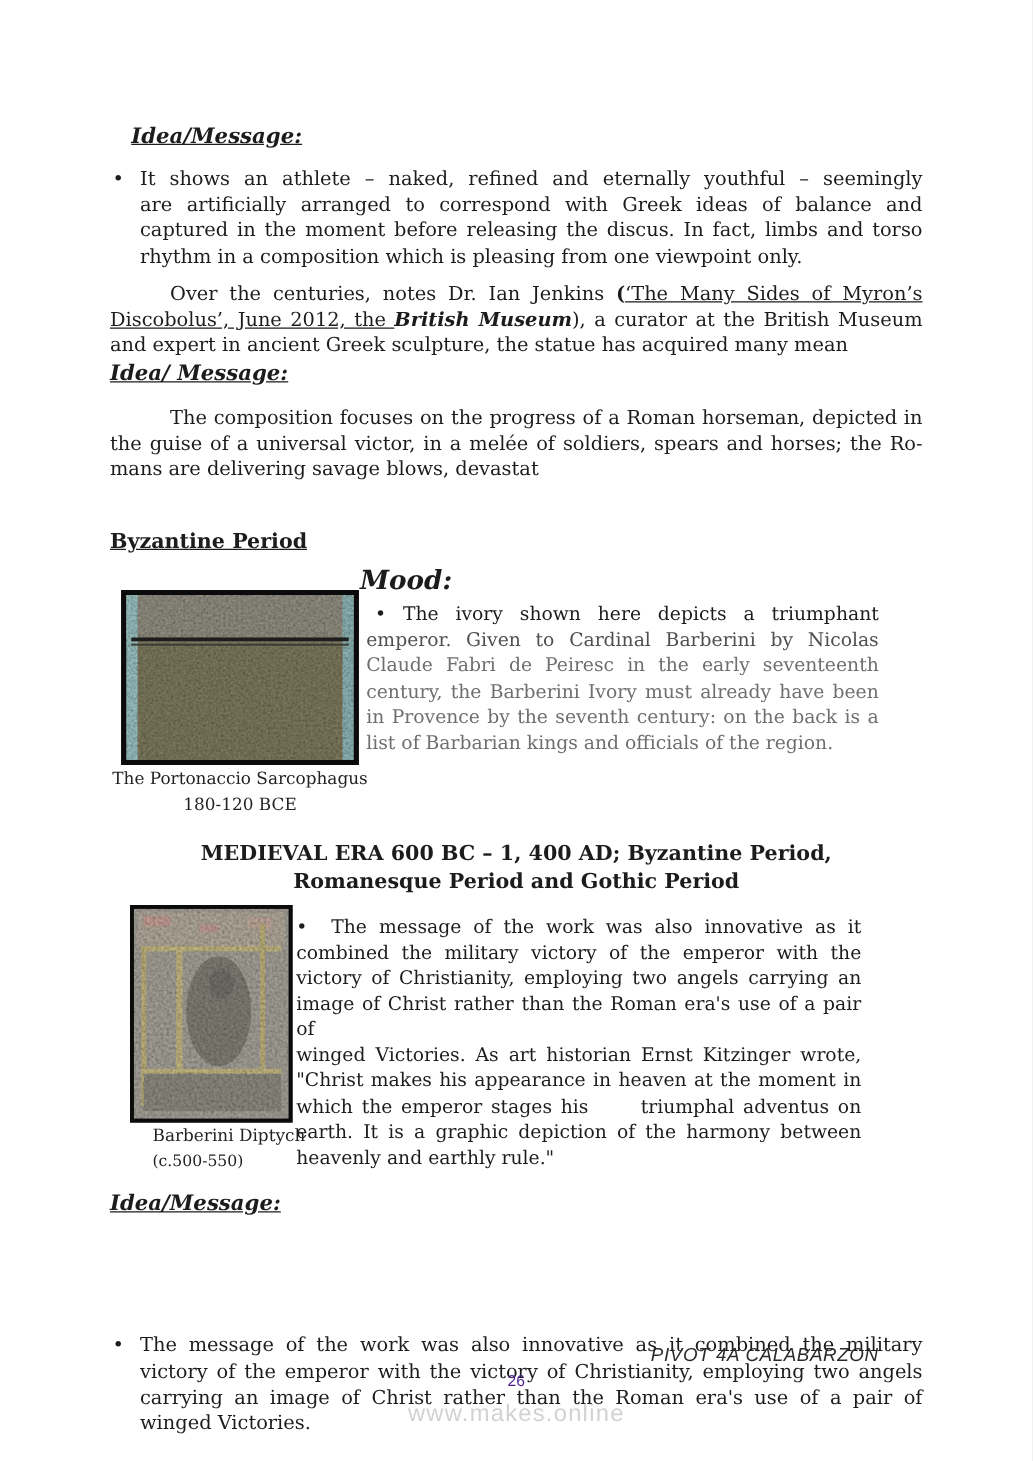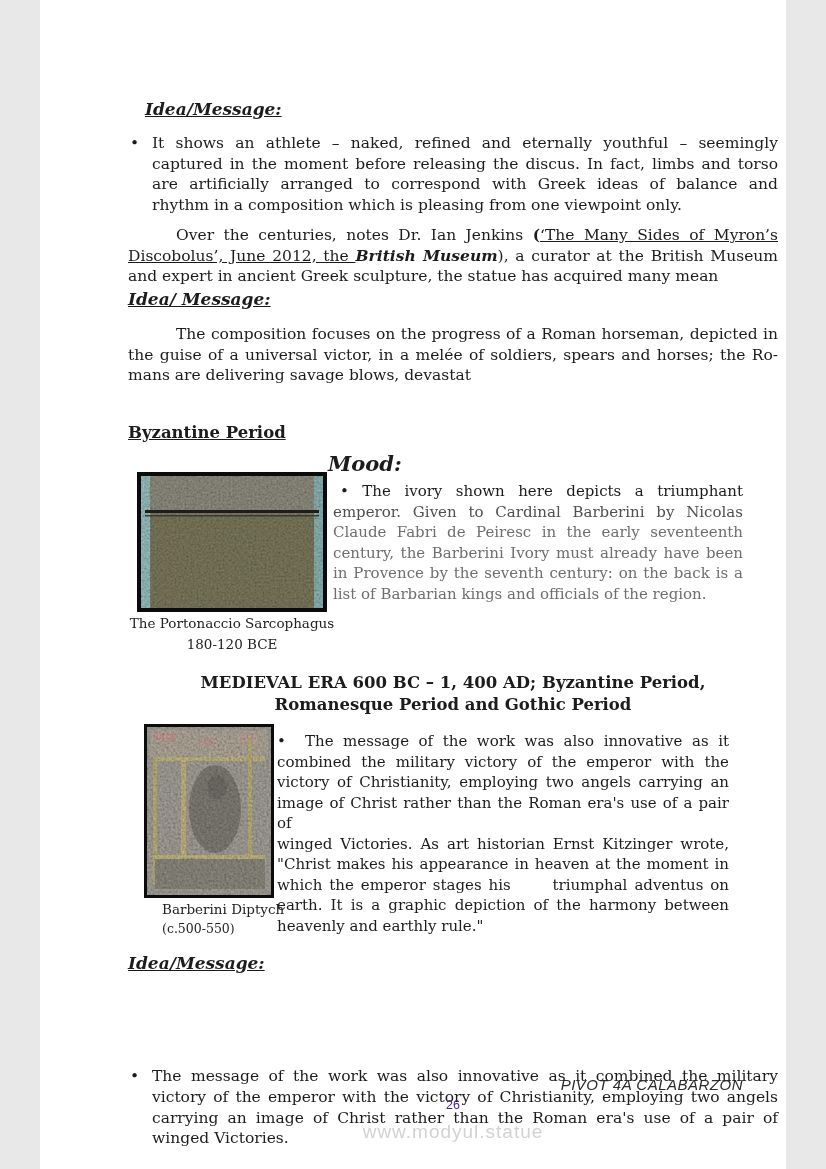--- a/index.html
+++ b/index.html
@@ -1,16 +1,16 @@
 <!DOCTYPE html>
 <html><head>
 <meta charset="utf-8">
 <style>
   html,body{margin:0;padding:0;background:#e8e8e8;}
-  .page{position:relative;width:746px;height:1169px;background:#ffffff;margin:0 auto;
+  .page{position:relative;width:826px;height:1169px;background:#ffffff;margin:0 auto;
         font-family:"DejaVu Serif", serif;color:#1c1c1c;overflow:hidden;}
   .abs{position:absolute;}
   .body-text{font-size:15.5px;line-height:20.6px;}
   .col-text{font-size:15px;line-height:20.55px;}
   .jl{text-align:justify;text-align-last:justify;}
   .jl.end{text-align-last:left;}
   .ind{padding-left:48px;}
   .hmsg{font-size:17px;font-weight:bold;font-style:italic;text-decoration:underline;}
   .hplain{font-size:16.5px;font-weight:bold;text-decoration:underline;}
   .hmood{font-size:21px;font-weight:bold;font-style:italic;}
@@ -39,22 +39,22 @@
 <body>
 
 <div class="page">
 
   <div class="abs hmsg" style="left:105px;top:99px;">Idea/Message:</div>
 
   <div class="abs body-text bwrap" style="left:88px;top:133px;width:650px;">
     <span class="bullet-abs">•</span>
     <div class="btxt">
       <div class="jl">It shows an athlete – naked, refined and eternally youthful – seemingly</div>
+      <div class="jl">are artificially arranged to correspond with Greek ideas of balance and</div>
       <div class="jl">captured in the moment before releasing the discus. In fact, limbs and torso</div>
-      <div class="jl">are artificially arranged to correspond with Greek ideas of balance and</div>
       <div class="jl end">rhythm in a composition which is pleasing from one viewpoint only.</div>
     </div>
   </div>
 
   <div class="abs body-text" style="left:88px;top:225px;width:650px;">
     <div class="jl ind">
       <span>Over the centuries, notes Dr. Ian Jenkins </span><span class="bb">(</span><span class="bu">‘The Many Sides of Myron’s</span>
     </div>
     <div class="jl">
       <span class="bu">Discobolus’, June 2012, the </span><span class="bi">British Museum</span><span>), a curator at the British Museum</span>
@@ -173,15 +173,15 @@
     <div class="btxt">
       <div class="jl">The message of the work was also innovative as it combined the military</div>
       <div class="jl">victory of the emperor with the victory of Christianity, employing two angels</div>
       <div class="jl">carrying an image of Christ rather than the Roman era's use of a pair of</div>
       <div class="jl end">winged Victories.</div>
     </div>
   </div>
 
   <div class="abs pivot" style="left:403px;top:1076px;width:300px;">PIVOT 4A CALABARZON</div>
   <div class="abs pgnum" style="left:0;top:1098px;width:826px;">26</div>
-  <div class="abs wm" style="left:0;top:1121px;width:826px;">www.modyul.statue</div>
+  <div class="abs wm" style="left:0;top:1121px;width:826px;">www.makes.online</div>
 
 </div>
 
 </body></html>

